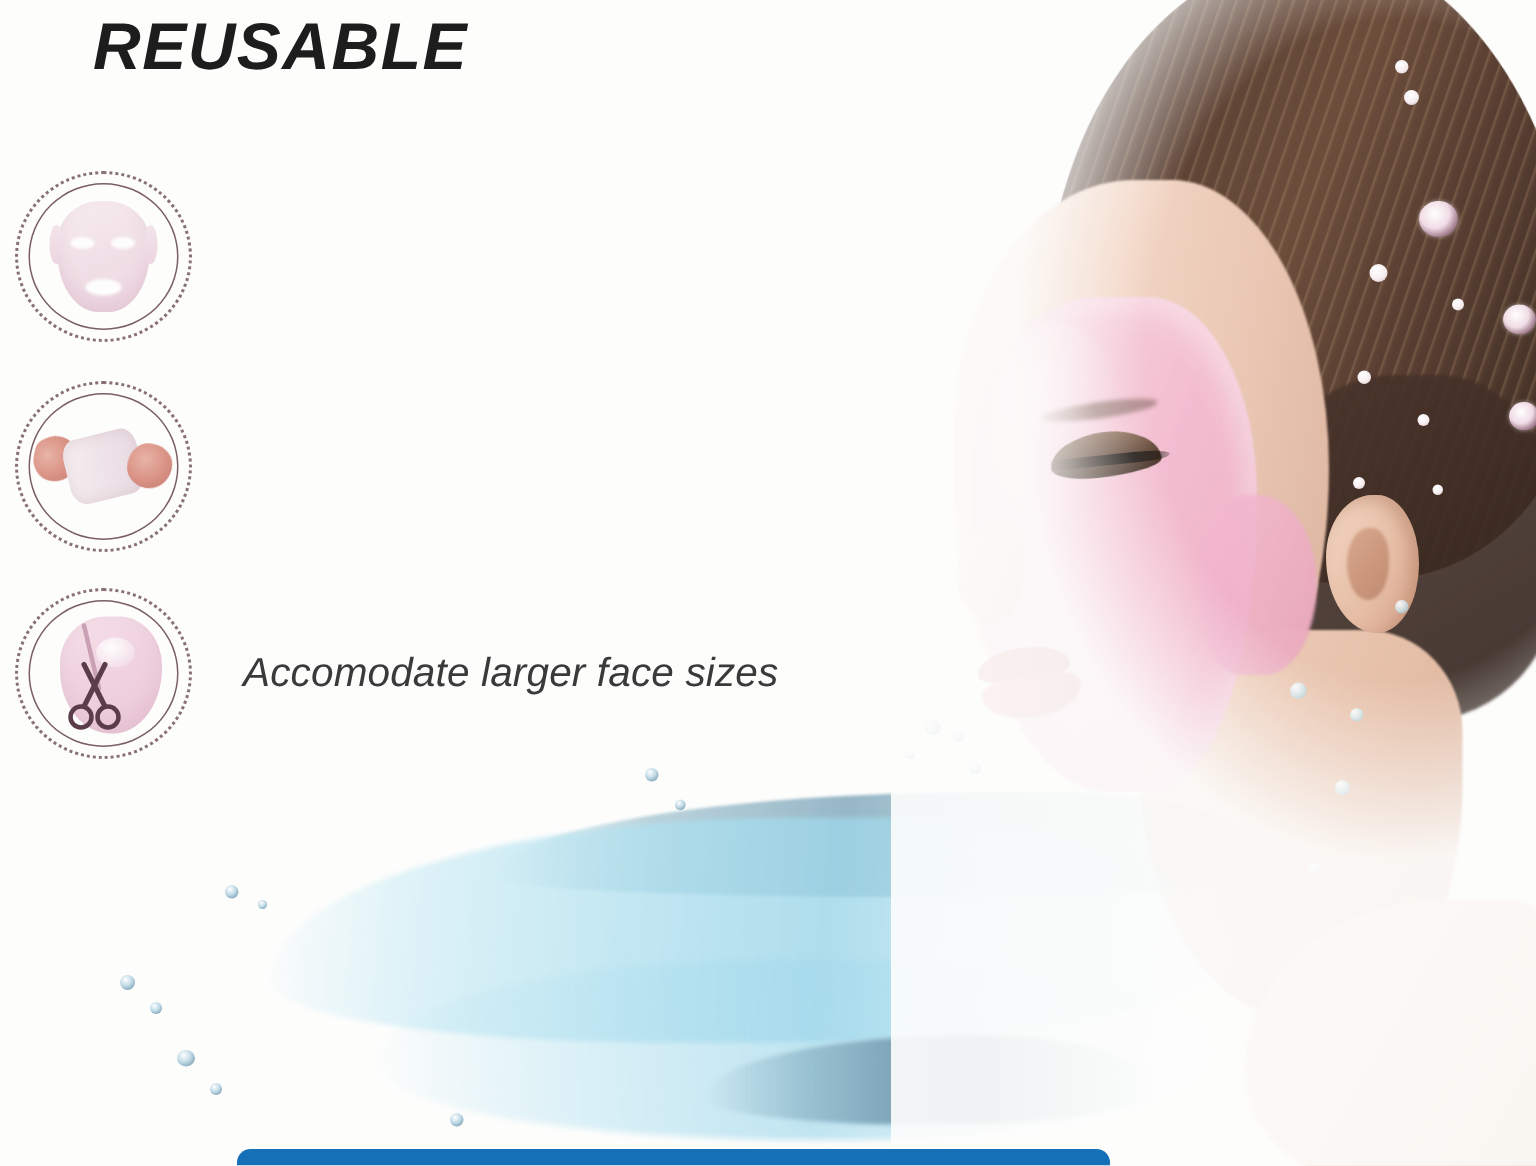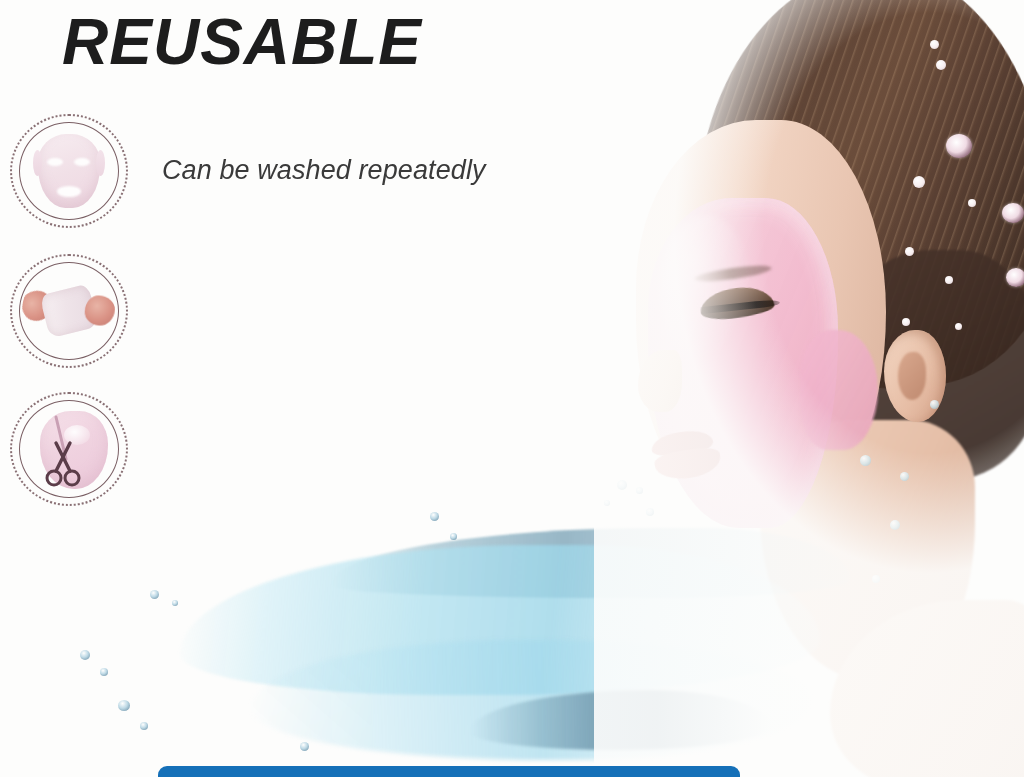--- a/index.html
+++ b/index.html
@@ -300,21 +300,21 @@
     position: absolute;
     border-radius: 50%;
     background: radial-gradient(circle at 38% 32%, rgba(255,255,255,0.7) 0%, rgba(150,195,215,0.6) 45%, rgba(45,95,125,0.75) 100%);
     filter: blur(0.4px);
   }
 
   
   .headline {
     position: absolute;
     left: 62px; top: 10px;
-    font-size: 64px;
+    font-size: 44px;
     font-weight: bold;
     font-style: italic;
     letter-spacing: 1px;
     color: #1d1d1d;
     line-height: 1;
     white-space: nowrap;
   }
 
   .features {
     position: absolute;
@@ -539,21 +539,20 @@
         <div class="badge-art">
           <div class="icon-mask-sheet">
             <div class="side-tab l"></div>
             <div class="side-tab r"></div>
             <div class="hole eye-l"></div>
             <div class="hole eye-r"></div>
             <div class="hole mouth"></div>
           </div>
         </div>
       </div>
-      <div class="feature-text">Can be washed repeatedly</div>
     </div>
 
     <div class="feature-row r1">
       <div class="badge">
         <div class="ring-dotted"></div>
         <div class="ring-solid"></div>
         <div class="badge-art">
           <div class="icon-stretch">
             <div class="hand l"></div>
             <div class="sheet"></div>
@@ -574,19 +573,20 @@
             <svg width="56" height="78" viewBox="0 0 56 78" fill="none">
               <path d="M20 4 L30 46" stroke="#c9a0b4" stroke-width="3" stroke-linecap="round"></path>
               <path d="M20 30 L34 58" stroke="#5b3d49" stroke-width="3.4" stroke-linecap="round"></path>
               <path d="M34 30 L20 58" stroke="#5b3d49" stroke-width="3.4" stroke-linecap="round"></path>
               <circle cx="18" cy="65" r="7" stroke="#5b3d49" stroke-width="3" fill="none"></circle>
               <circle cx="36" cy="65" r="7" stroke="#5b3d49" stroke-width="3" fill="none"></circle>
             </svg>
           </div>
         </div>
       </div>
+      <div class="feature-text">Accomodate larger face sizes</div>
     </div>
 
   </div>
 
   <div class="bottom-bar"></div>
 
 </div>
 
 </body></html>

